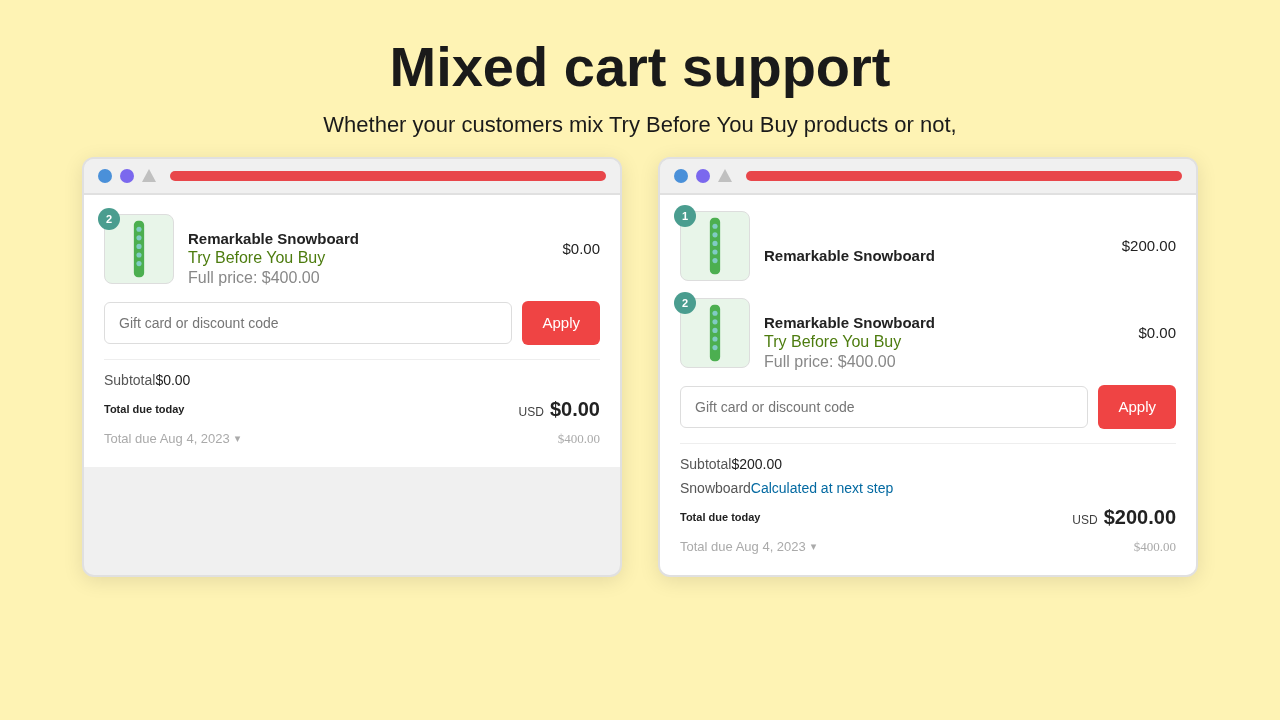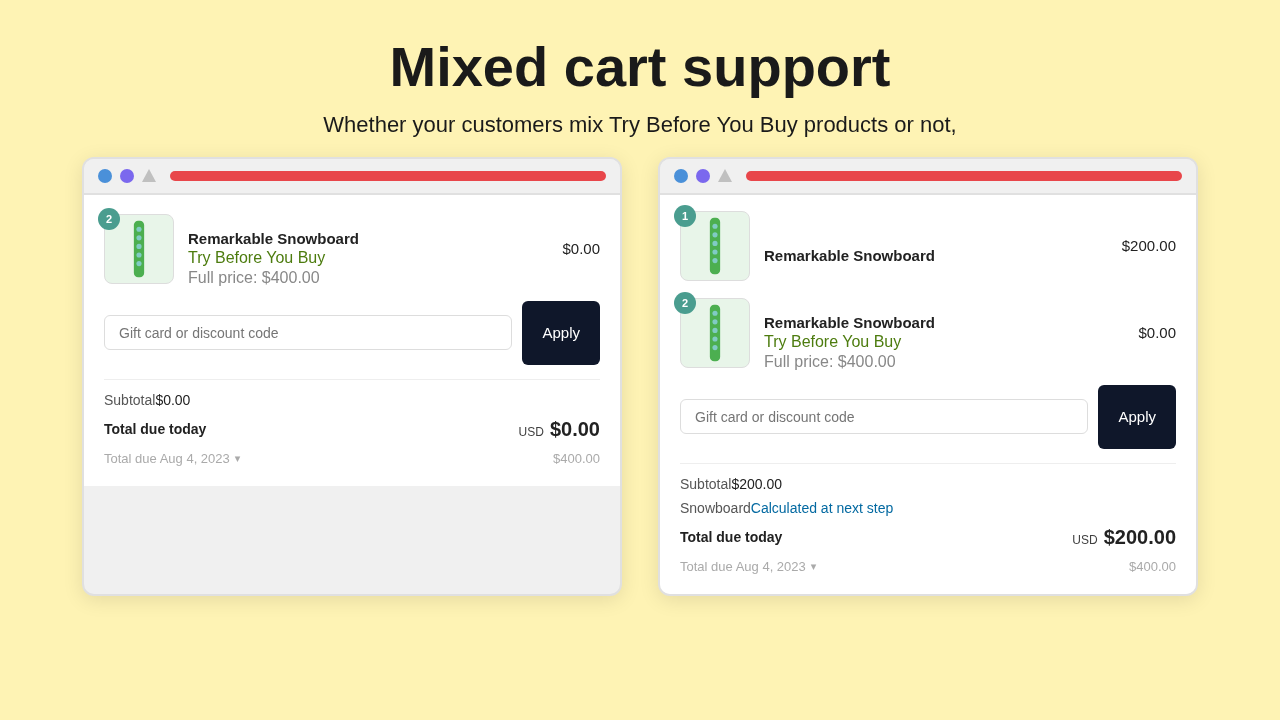--- a/index.html
+++ b/index.html
@@ -175,34 +175,34 @@
 
     .discount-row {
       display: flex;
       gap: 10px;
       margin: 14px 0;
       align-items: center;
     }
 
     .discount-input {
       flex: 1;
-      height: 35px;
+      height: 42px;
       border: 1px solid #ddd;
       border-radius: 6px;
       padding: 0 14px;
       font-size: 14px;
       color: #c2410c;
       background: white;
       outline: none;
     }
 
     .apply-btn {
-      height: 64px;
+      height: 44px;
       padding: 0 20px;
-      background: #0f172a;
+      background: #ef4444;
       color: white;
       border: none;
       border-radius: 6px;
       font-size: 15px;
       font-weight: 500;
       cursor: pointer;
     }
 
     .summary-row {
       display: flex;
@@ -222,21 +222,21 @@
     }
 
     .total-row {
       display: flex;
       justify-content: space-between;
       align-items: center;
       padding: 6px 0;
     }
 
     .total-label {
-      font-size: 14px;
+      font-size: 11px;
       font-weight: 700;
       color: #222;
     }
 
     .total-value-group {
       display: flex;
       align-items: baseline;
       gap: 6px;
     }
 
@@ -267,20 +267,21 @@
     }
 
     .future-chevron {
       font-size: 11px;
       color: #aaa;
     }
 
     .future-value {
       font-size: 13px;
       color: #aaa;
+      font-family: Liberation Serif, serif;
     }
 
     .shipping-value {
       font-size: 14px;
       color: #0369a1;
     }
   </style>
 </head>
 <body>
 

